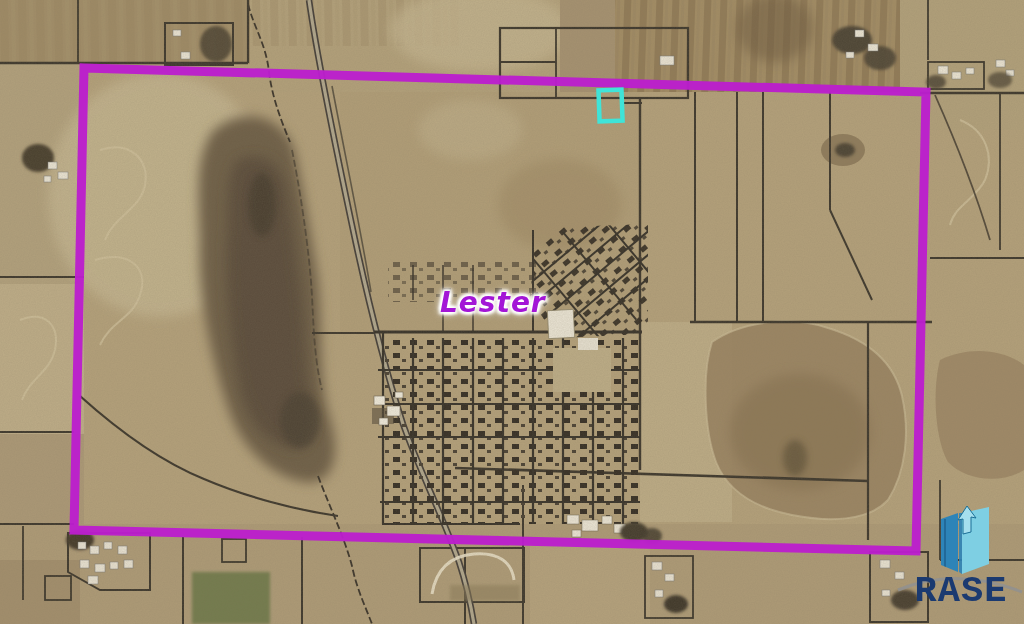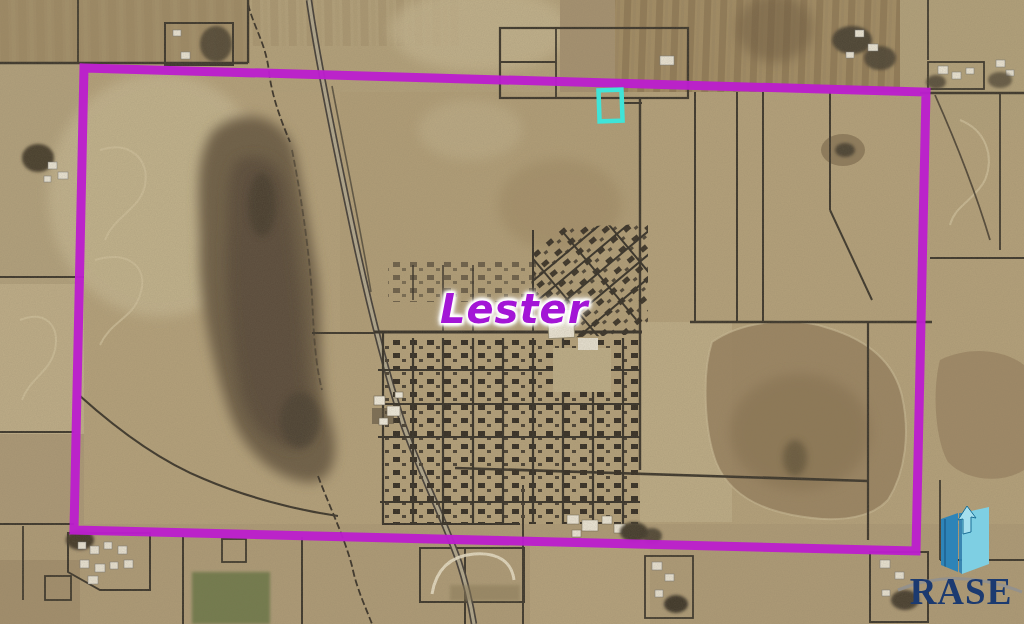--- a/index.html
+++ b/index.html
@@ -7,35 +7,35 @@
     width:1024px; height:624px; overflow:hidden;
     background:#b3a07a;
     font-family:"Liberation Sans", sans-serif;
   }
   .stage { position:relative; width:1024px; height:624px; }
   svg.map, svg.anno { position:absolute; left:0; top:0; }
   .town-label {
     position:absolute; left:440px; top:286px;
     font-family:"DejaVu Sans", sans-serif;
     font-weight:bold; font-style:italic;
-    font-size:40px; letter-spacing:1px;
+    font-size:28px; letter-spacing:1px;
     color:var(--town_label, #a316d6);
     text-shadow:
       -2px -2px 3px #fff, 2px -2px 3px #fff,
       -2px 2px 3px #fff, 2px 2px 3px #fff,
       0 0 7px #fff, 0 0 10px #fff;
     user-select:none;
   }
   .logo { position:absolute; left:896px; top:498px; width:128px; height:126px; }
   .logo-arc { position:absolute; left:0; top:62px; width:128px; height:40px; }
   .logo-icon { position:absolute; left:40px; top:6px; width:56px; height:70px; }
   .logo-text {
     position:absolute; left:6px; top:72px; width:118px;
     text-align:center;
-    font-family:Liberation Serif, serif;
+    font-family:Liberation Mono, monospace;
     font-weight:bold; font-size:37px; letter-spacing:1px;
     color:var(--logo_text, #1b3a70);
     user-select:none;
   }
 </style>
 </head>
 <body>
 
 <div class="stage">
 

